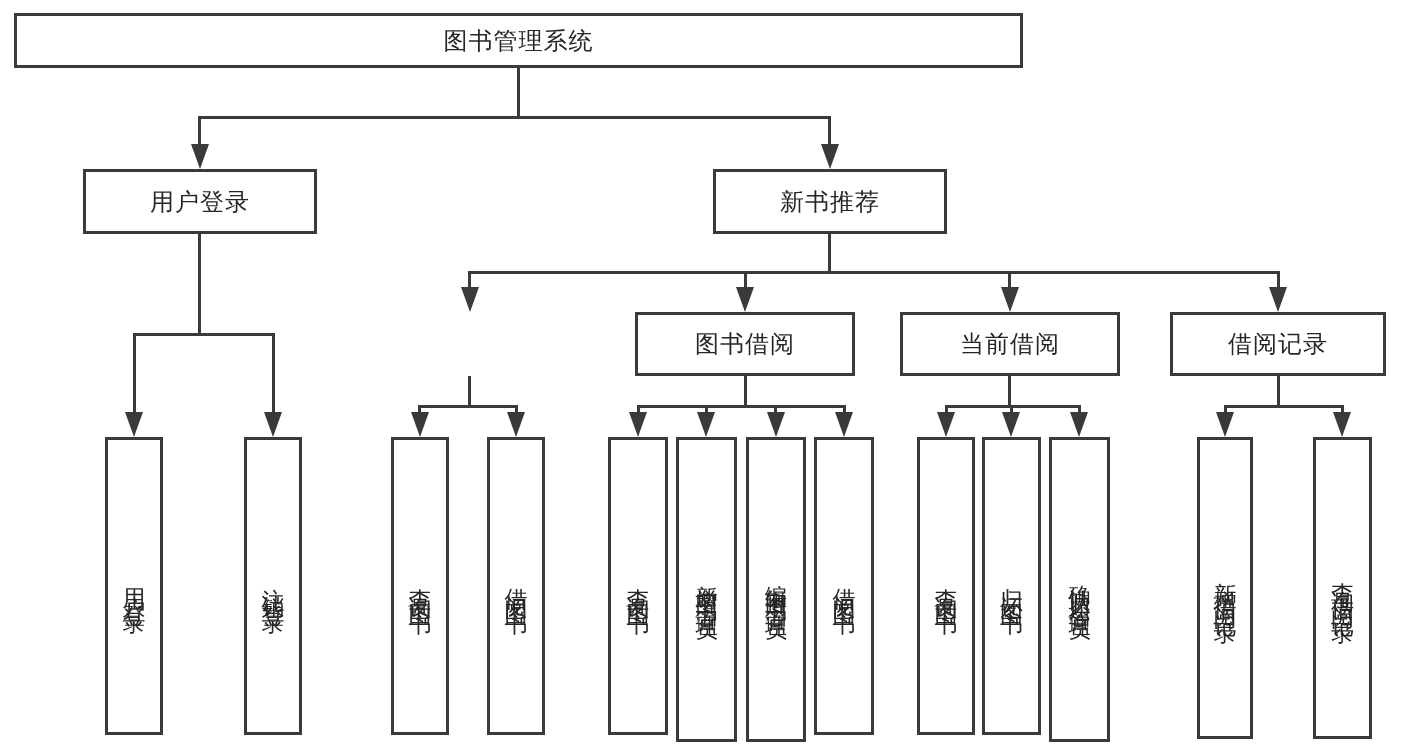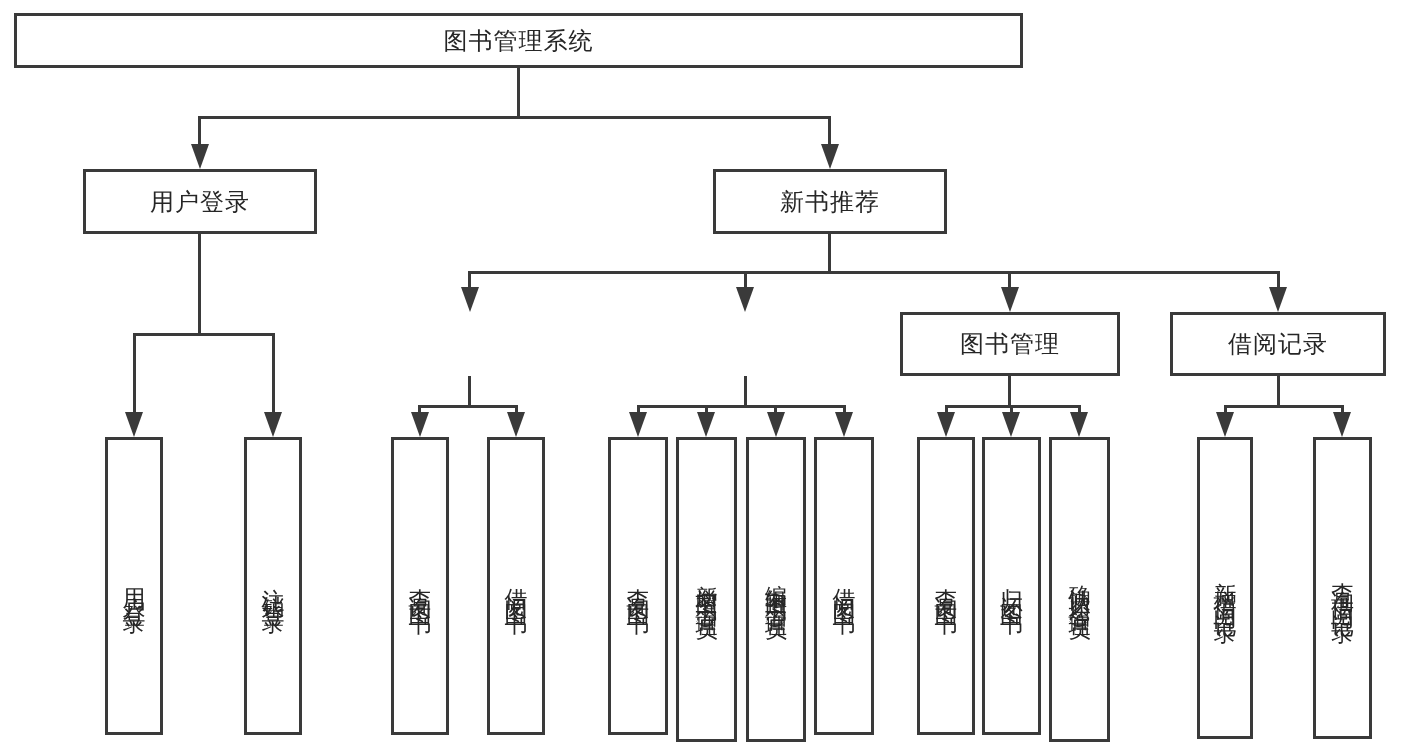--- a/index.html
+++ b/index.html
@@ -62,23 +62,26 @@
 
   <div class="node hnode" style="left:83px; top:169px; width:234px; height:65px;">
     <span>用户登录</span>
   </div>
 
   <div class="node hnode" style="left:713px; top:169px; width:234px; height:65px;">
     <span>新书推荐</span>
   </div>
 
 
+  <div class="node hnode" style="left:635px; top:312px; width:220px; height:64px;">
+    <span>图书借阅</span>
+  </div>
 
   <div class="node hnode" style="left:900px; top:312px; width:220px; height:64px;">
-    <span>图书管理</span>
+    <span>当前借阅</span>
   </div>
 
   <div class="node hnode" style="left:1170px; top:312px; width:216px; height:64px;">
     <span>借阅记录</span>
   </div>
 
   <div class="node vnode" style="left:105px; top:437px; width:58px; height:298px;">
     <span>用户登录</span>
   </div>
 

